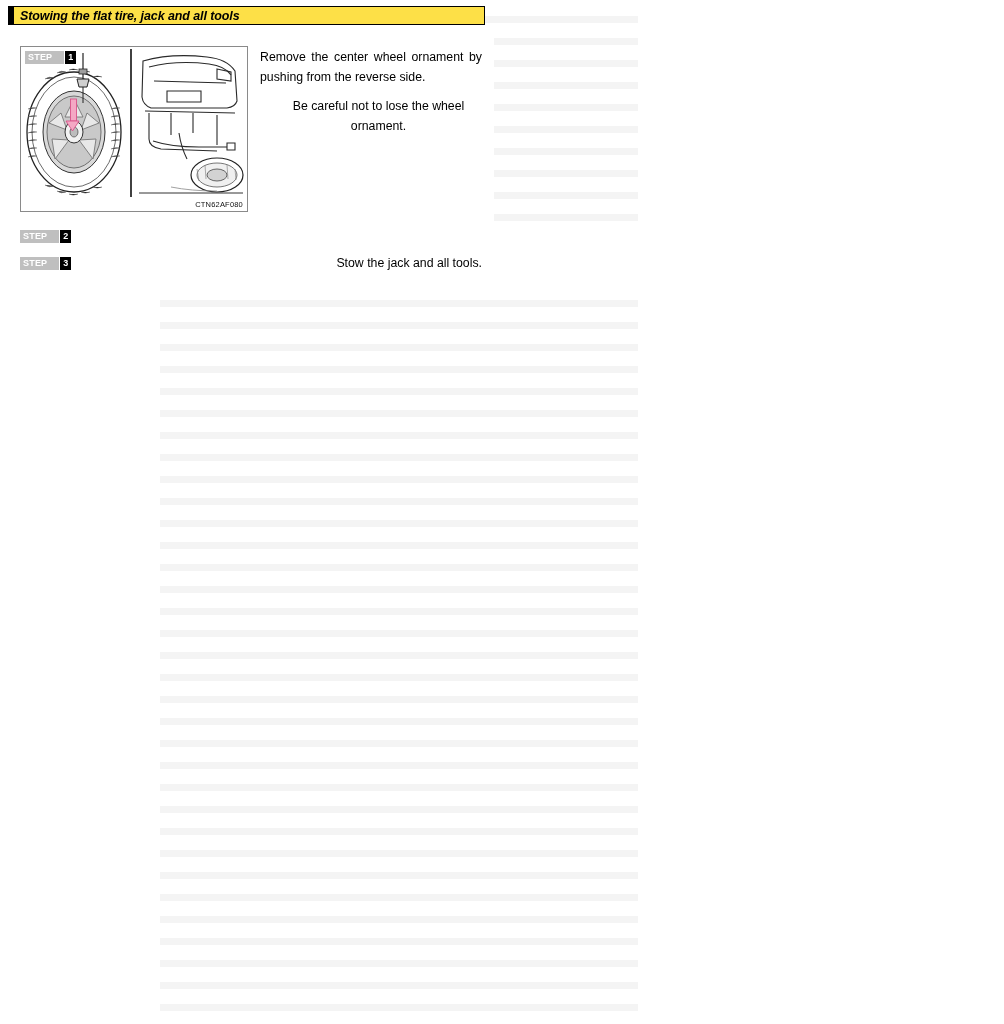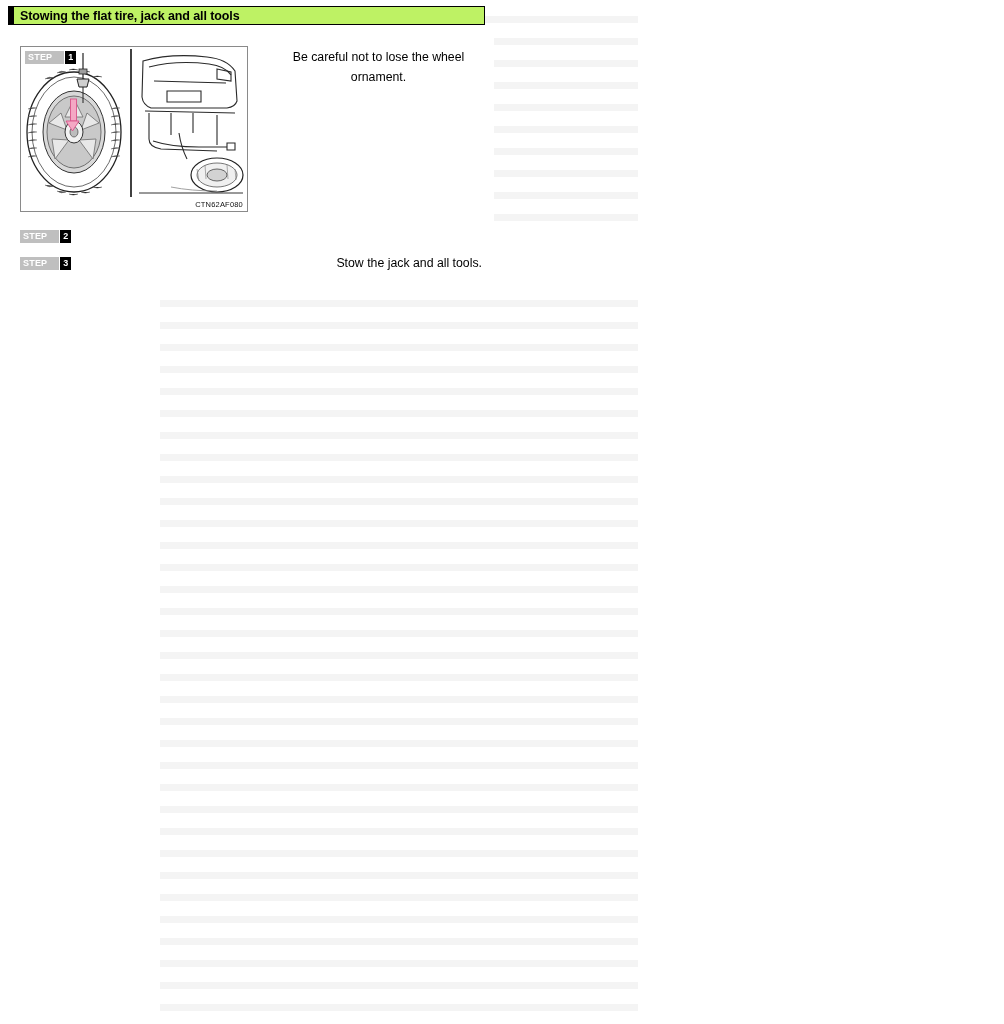--- a/index.html
+++ b/index.html
@@ -18,23 +18,24 @@
 
   
   .heading-bar {
     position: absolute;
     left: 8px;
     top: 6px;
     width: 477px;
     height: 19px;
     box-sizing: border-box;
     border: 1px solid #000000;
-    background: #bef264;
+    background: #fde047;
     display: flex;
     align-items: center;
+    font-style: italic;
   }
   .heading-bar .tick {
     width: 5px;
     height: 17px;
     background: #000000;
     flex: 0 0 auto;
   }
   .heading-bar .heading-text {
     font-size: 12.5px;
     font-weight: bold;
@@ -321,20 +322,21 @@
 
     <div class="figure-step step-badge">
       <span class="word">STEP</span>
       <span class="num">1</span>
     </div>
 
     <div class="fig-code">CTN62AF080</div>
   </div>
 
   <div class="text-col">
+    <p>Remove the center wheel ornament by pushing from the reverse side.</p>
     <p class="note">Be careful not to lose the wheel ornament.</p>
   </div>
 
   <div class="steps">
 
     <div class="step-row">
       <div class="badge-wrap">
         <span class="step-badge">
           <span class="word">STEP</span>
           <span class="num">2</span>

